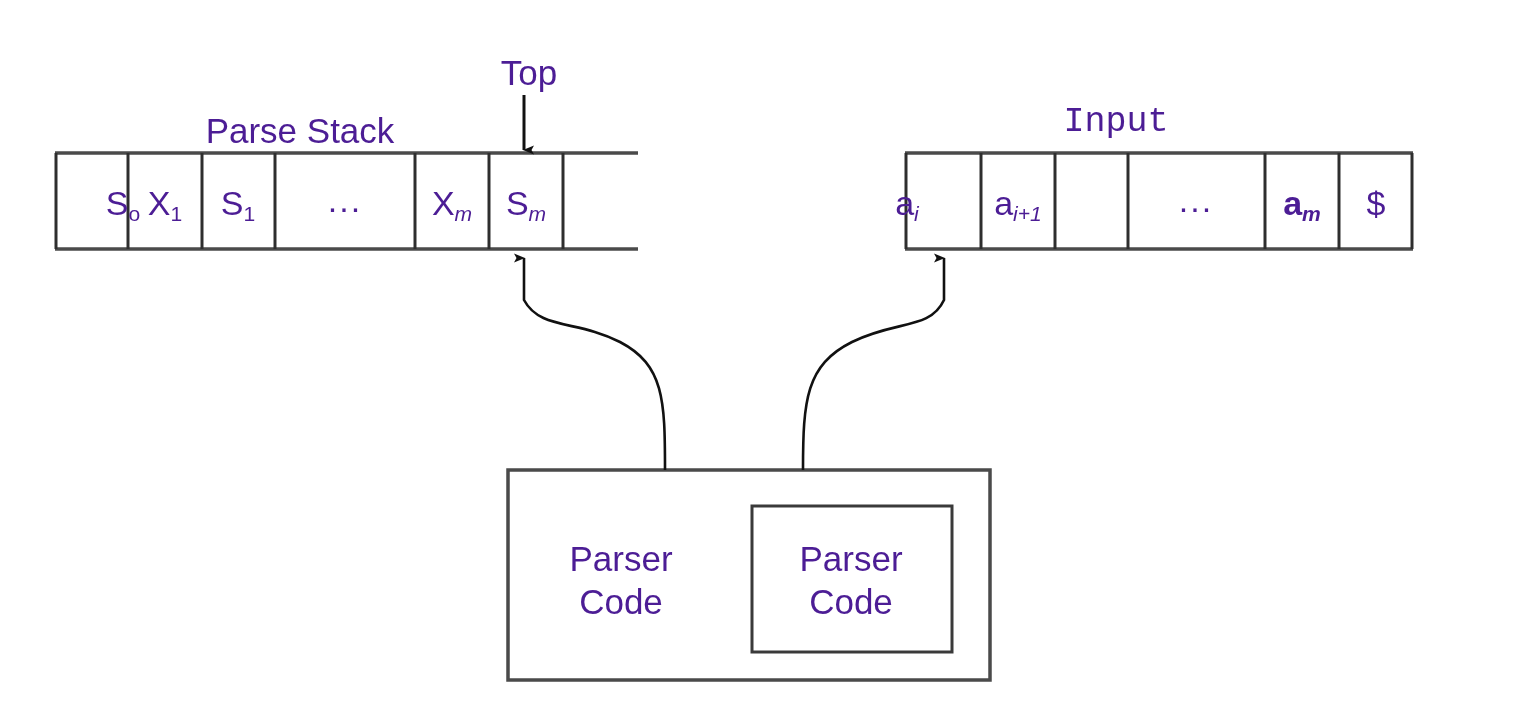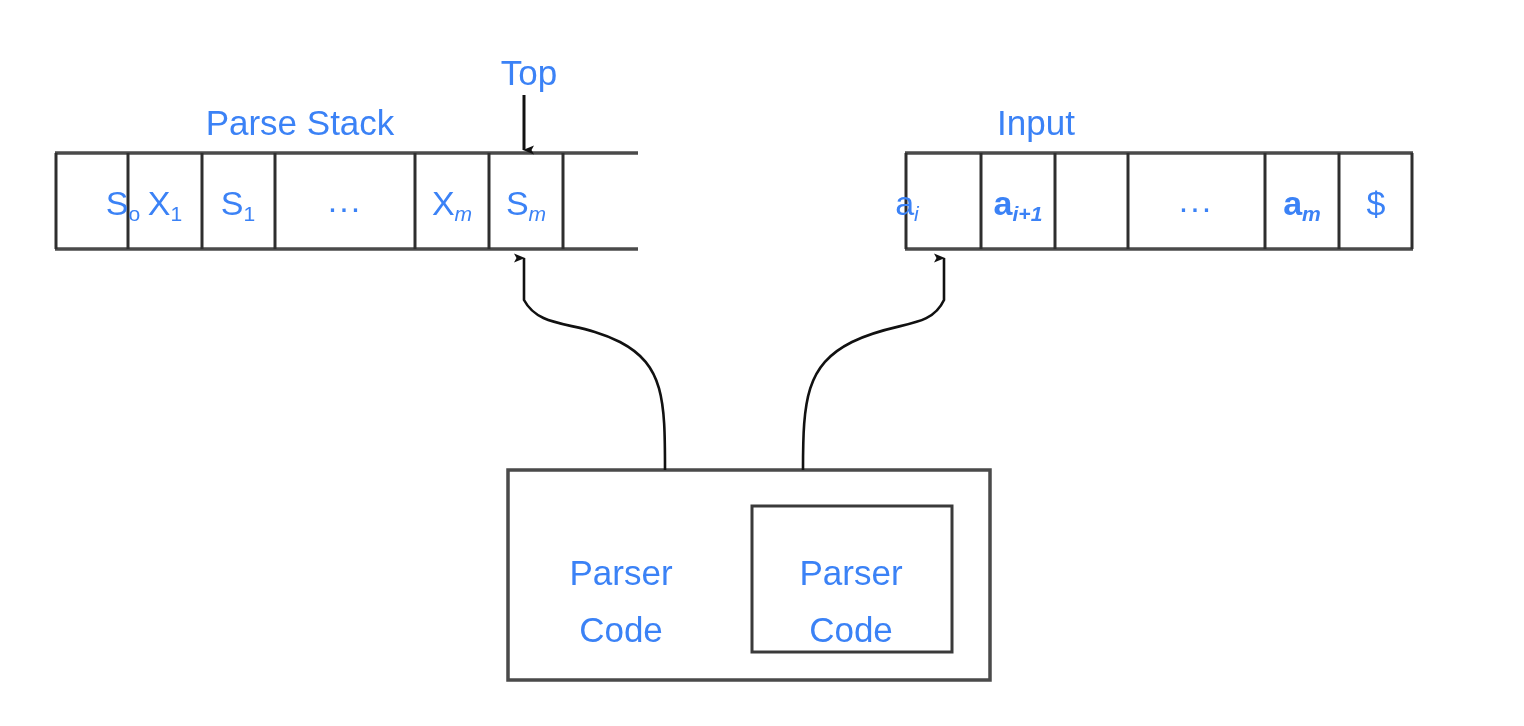--- a/index.html
+++ b/index.html
@@ -22,21 +22,21 @@
     position: absolute;
     left: 0;
     top: 0;
     width: 1524px;
     height: 726px;
   }
   .lbl {
     position: absolute;
     white-space: nowrap;
     font-family: "Liberation Sans", sans-serif;
-    color: #3b82f6;
+    color: #4c1d95;
     line-height: 1;
   }
   .title-lbl {
     font-size: 35px;
     transform: translateX(-50%);
   }
   .cell-lbl {
     font-size: 34px;
     transform: translate(-50%, -50%);
   }
@@ -60,21 +60,20 @@
     transform: translateX(-50%);
   }
   .box-lbl {
     font-size: 35px;
     text-align: center;
     transform: translateX(-50%);
     line-height: 1.22;
   }
   .box-lbl span {
     display: block;
-    margin-top: 14px;
   }
 </style>
 </head>
 <body>
 
 <div id="canvas">
 
   <svg class="layer" viewBox="0 0 1524 726" xmlns="http://www.w3.org/2000/svg">
 
     <defs>
@@ -127,35 +126,35 @@
     <g>
       <path d="M665,470 C665,400 664,365 620,342 C578,320 540,330 524,300 L524,258" fill="none" stroke="#111111" stroke-width="2.6" marker-end="url(#arrowUp)"></path>
     </g>
 
     <g>
       <path d="M803,470 C803,400 806,365 852,342 C896,320 930,330 944,300 L944,258" fill="none" stroke="#111111" stroke-width="2.6" marker-end="url(#arrowUp)"></path>
     </g>
 
   </svg>
 
-  <div class="lbl title-lbl" style="left:300px; top:105px;text-align:right;">Parse Stack</div>
+  <div class="lbl title-lbl" style="left:300px; top:113px;text-align:right;">Parse Stack</div>
 
   <div class="lbl top-lbl" style="left:529px; top:55px;">Top</div>
 
   <div class="lbl cell-lbl" style="left:92px; top:203px;margin-left:31px;">S<sub>o</sub></div>
   <div class="lbl cell-lbl" style="left:165px; top:203px;">X<sub>1</sub></div>
   <div class="lbl cell-lbl" style="left:238px; top:203px;">S<sub>1</sub></div>
   <div class="lbl dots-lbl" style="left:345px; top:200px;">...</div>
   <div class="lbl cell-lbl" style="left:452px; top:203px;text-align:right;">X<sub class="ital">m</sub></div>
   <div class="lbl cell-lbl" style="left:526px; top:203px;">S<sub class="ital">m</sub></div>
 
-  <div class="lbl title-lbl" style="left:1036px; top:105px;">Input</div>
+  <div class="lbl title-lbl" style="left:1116px; top:105px;font-family:Liberation Mono, monospace;">Input</div>
 
   <div class="lbl cell-lbl" style="left:893px; top:203px;margin-left:14px;">a<sub class="ital">i</sub></div>
-  <div class="lbl cell-lbl" style="left:1018px; top:203px;font-weight:bold;">a<sub class="ital">i+1</sub></div>
+  <div class="lbl cell-lbl" style="left:1018px; top:203px;">a<sub class="ital">i+1</sub></div>
   <div class="lbl dots-lbl" style="left:1196px; top:200px;">...</div>
   <div class="lbl cell-lbl" style="left:1302px; top:203px;font-weight:bold;">a<sub class="ital">m</sub></div>
   <div class="lbl cell-lbl" style="left:1376px; top:203px;">$</div>
 
   <div class="lbl box-lbl" style="left:621px; top:538px;">
     <span>Parser</span>
     <span>Code</span>
   </div>
 
   <div class="lbl box-lbl" style="left:851px; top:538px;">

